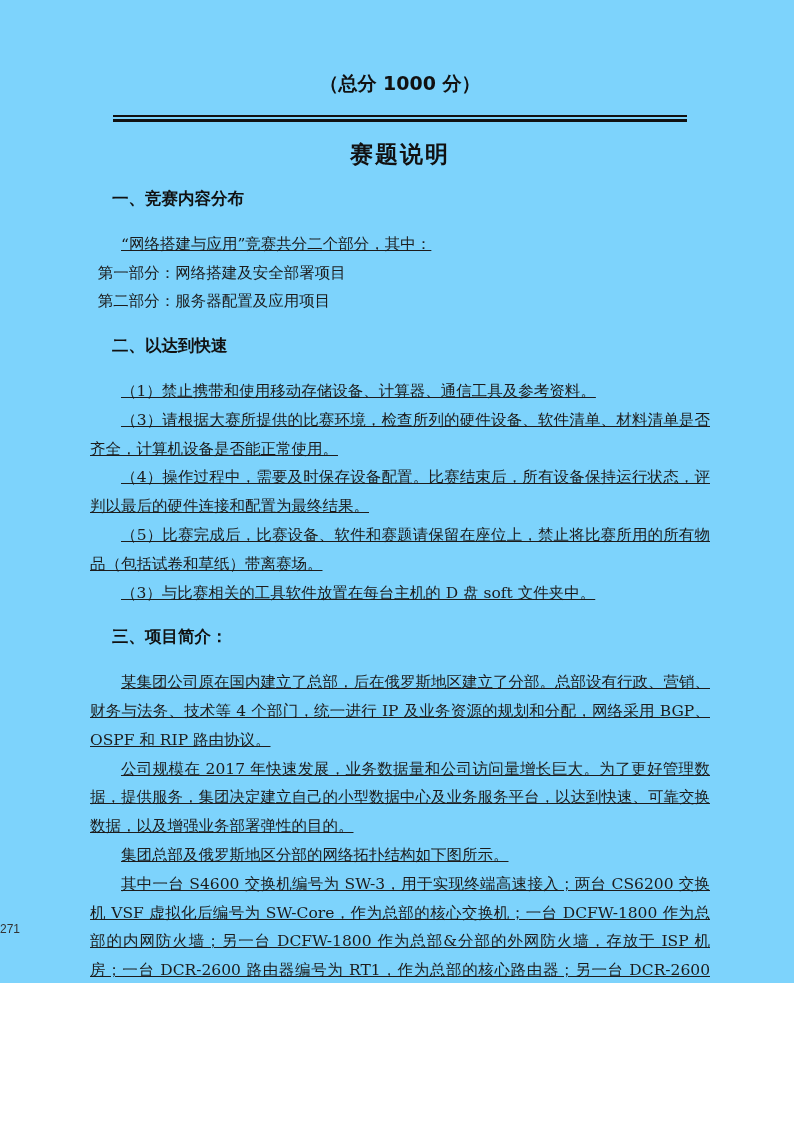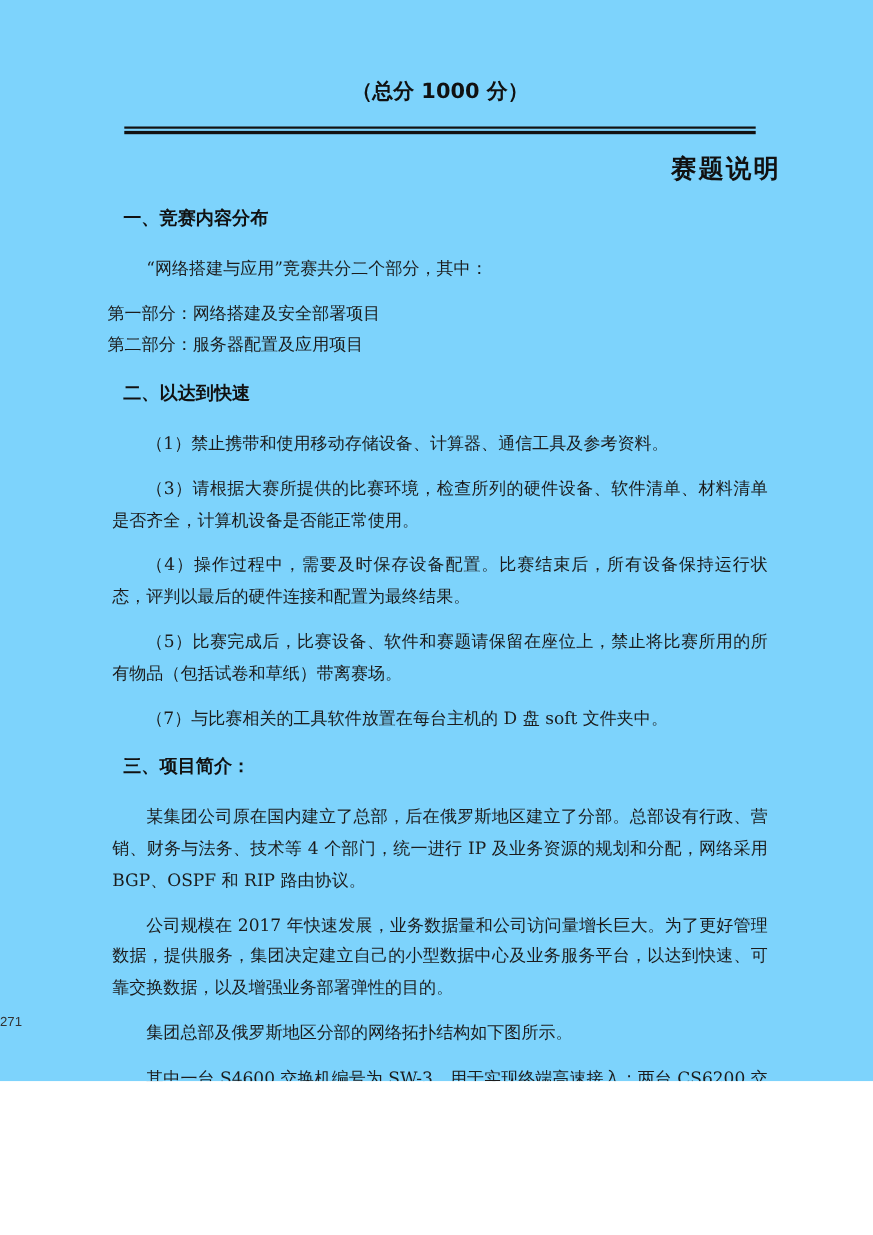--- a/index.html
+++ b/index.html
@@ -29,21 +29,21 @@
     color: #111;
   }
   .double-rule {
     width: 574px;
     height: 2px;
     margin: 19px auto 0 auto;
     border-top: 2px solid #111;
     border-bottom: 3px solid #111;
   }
   .main-title {
-    text-align: right;
+    text-align: center;
     font-family: "DejaVu Sans", "Liberation Sans", sans-serif;
     font-weight: bold;
     font-size: 23px;
     line-height: 30px;
     margin: 17px 0 4px 0;
     color: #111;
     letter-spacing: 2px;
   }
   .body-text {
     font-size: 15.5px;
@@ -52,23 +52,24 @@
   .sec-heading {
     font-family: "DejaVu Sans", "Liberation Sans", sans-serif;
     font-weight: bold;
     font-size: 16.5px;
     line-height: 28.8px;
     margin: 16px;
     color: #111;
     padding-left: 6px;
   }
   .para {
-    margin: 12px;
+    margin: 0;
     text-indent: 2em;
     text-align: justify;
+    text-decoration: underline;
   }
   .part-line {
     margin: 0;
     text-indent: 0.5em;
   }
   .topo-heading {
     font-family: "DejaVu Sans", "Liberation Sans", sans-serif;
     font-weight: bold;
     font-size: 13px;
     line-height: 28.8px;
@@ -103,21 +104,21 @@
     <h2 class="sec-heading">一、竞赛内容分布</h2>
     <p class="para">“网络搭建与应用”竞赛共分二个部分，其中：</p>
     <p class="part-line">第一部分：网络搭建及安全部署项目</p>
     <p class="part-line">第二部分：服务器配置及应用项目</p>
 
     <h2 class="sec-heading">二、以达到快速</h2>
     <p class="para">（1）禁止携带和使用移动存储设备、计算器、通信工具及参考资料。</p>
     <p class="para">（3）请根据大赛所提供的比赛环境，检查所列的硬件设备、软件清单、材料清单是否齐全，计算机设备是否能正常使用。</p>
     <p class="para">（4）操作过程中，需要及时保存设备配置。比赛结束后，所有设备保持运行状态，评判以最后的硬件连接和配置为最终结果。</p>
     <p class="para">（5）比赛完成后，比赛设备、软件和赛题请保留在座位上，禁止将比赛所用的所有物品（包括试卷和草纸）带离赛场。</p>
-    <p class="para">（7）与比赛相关的工具软件放置在每台主机的 D 盘 soft 文件夹中。</p>
+    <p class="para">（3）与比赛相关的工具软件放置在每台主机的 D 盘 soft 文件夹中。</p>
 
     <h2 class="sec-heading">三、项目简介：</h2>
     <p class="para">某集团公司原在国内建立了总部，后在俄罗斯地区建立了分部。总部设有行政、营销、财务与法务、技术等 4 个部门，统一进行 IP 及业务资源的规划和分配，网络采用 BGP、OSPF 和 RIP 路由协议。</p>
     <p class="para">公司规模在 2017 年快速发展，业务数据量和公司访问量增长巨大。为了更好管理数据，提供服务，集团决定建立自己的小型数据中心及业务服务平台，以达到快速、可靠交换数据，以及增强业务部署弹性的目的。</p>
     <p class="para">集团总部及俄罗斯地区分部的网络拓扑结构如下图所示。</p>
     <p class="para">其中一台 S4600 交换机编号为 SW-3，用于实现终端高速接入；两台 CS6200 交换机 VSF 虚拟化后编号为 SW-Core，作为总部的核心交换机；一台 DCFW-1800 作为总部的内网防火墙；另一台 DCFW-1800 作为总部&amp;分部的外网防火墙，存放于 ISP 机房；一台 DCR-2600 路由器编号为 RT1，作为总部的核心路由器；另一台 DCR-2600 路由器编号为 RT2，作为分部路由器；一台 DCWS-6028 作为分部机构的有线无线智能一体化控制器，编号为 DCWS，通过与 WL8200-I2 高性能企业级 AP 配合实现分部无线覆盖。</p>
 
     <h2 class="topo-heading">拓扑结构图</h2>
   </div>
 

